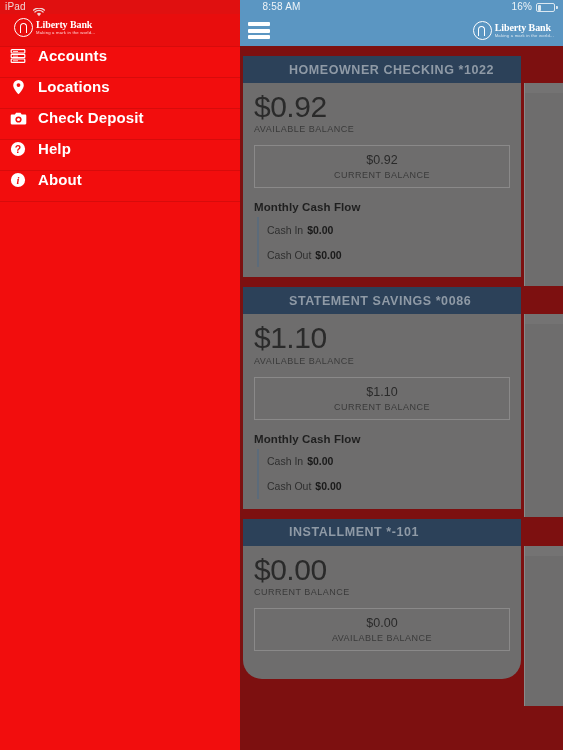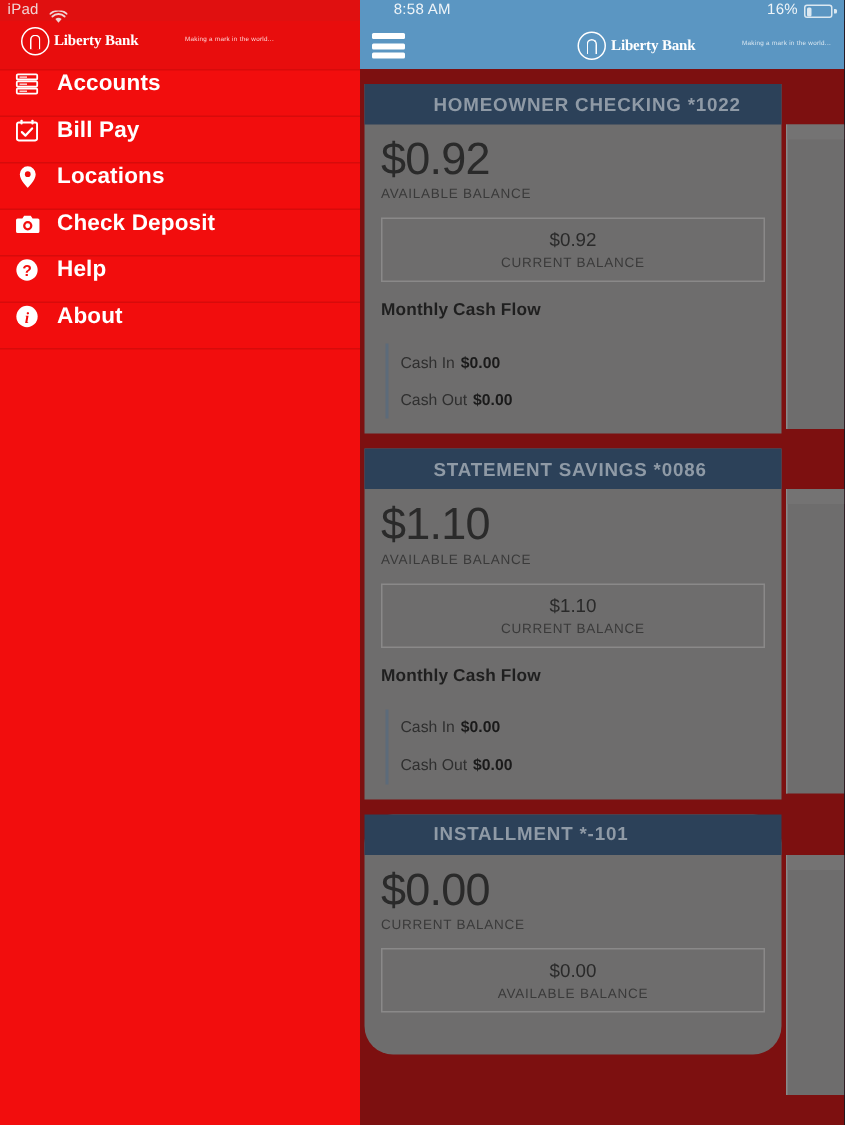--- a/index.html
+++ b/index.html
@@ -8,21 +8,21 @@
     background: #000;
   }
   body {
     font-family: "Liberation Sans", sans-serif;
   }
   #screen {
     position: relative;
     width: 563px;
     height: 750px;
     overflow: hidden;
-    background: #0c4a6e;
+    background: #4d7c0f;
   }
 
   
   #status-bar {
     position: absolute;
     top: 0; left: 0;
     width: 563px;
     height: 14px;
     display: flex;
     align-items: center;
@@ -131,23 +131,22 @@
     position: absolute;
     left: 4.5px; top: 3.5px;
     width: 7px; height: 10px;
     border: 1.3px solid #ffffff;
     border-bottom: none;
     border-radius: 4px 4px 0 0;
     box-sizing: border-box;
   }
   .logo-text {
     display: flex;
-    flex-direction: row;
+    flex-direction: column;
     line-height: 1;
-    gap: 31px;
   }
   .logo-name {
     font-size: 10px;
     font-weight: bold;
     color: #ffffff;
     font-family: "Liberation Serif", serif;
     letter-spacing: -0.1px;
     white-space: nowrap;
   }
   .logo-tag {
@@ -305,21 +304,21 @@
     margin-top: 13px;
   }
   .cashflow-title {
     font-size: 11.5px;
     font-weight: bold;
     color: #1f1f1f;
     letter-spacing: 0.1px;
   }
   .cashflow-rows {
     position: relative;
-    margin-top: 16px;
+    margin-top: 4px;
     padding-left: 13px;
   }
   .cashflow-axis {
     position: absolute;
     left: 3px; top: 0;
     width: 2px;
     height: 100%;
     background: #5c6b7a;
   }
   .cashflow-row {
@@ -388,31 +387,20 @@
             <rect x="1.2" y="11.0" width="13.6" height="3.4" rx="0.7" stroke="#fff" stroke-width="1.2" fill="none"></rect>
             <rect x="3" y="3" width="5" height="0.8" fill="#fff"></rect>
             <rect x="3" y="7.7" width="5" height="0.8" fill="#fff"></rect>
             <rect x="3" y="12.4" width="5" height="0.8" fill="#fff"></rect>
           </svg>
         </span>
         <span class="menu-label">Accounts</span>
       </li>
 
 
-      <li class="menu-item">
-        <span class="menu-icon">
-          <svg width="16" height="16" viewBox="0 0 16 16">
-            <rect x="1.3" y="2.6" width="13.4" height="12" rx="1.2" stroke="#fff" stroke-width="1.3" fill="none"></rect>
-            <rect x="3.6" y="0.8" width="1.5" height="3.2" rx="0.6" fill="#fff"></rect>
-            <rect x="10.9" y="0.8" width="1.5" height="3.2" rx="0.6" fill="#fff"></rect>
-            <path d="M4.6 9.1 L7 11.4 L11.4 6.6" stroke="#fff" stroke-width="1.5" fill="none" stroke-linecap="round" stroke-linejoin="round"></path>
-          </svg>
-        </span>
-        <span class="menu-label">Bill Pay</span>
-      </li>
 
       <li class="menu-item">
         <span class="menu-icon">
           <svg width="13" height="16" viewBox="0 0 13 16">
             <path d="M6.5 0.9 a5.3 5.3 0 0 0 -5.3 5.3 c0 4 5.3 9 5.3 9 s5.3 -5 5.3 -9 a5.3 5.3 0 0 0 -5.3 -5.3 z" fill="#fff"></path>
             <circle cx="6.5" cy="6.1" r="1.9" fill="#f20d0d"></circle>
           </svg>
         </span>
         <span class="menu-label">Locations</span>
       </li>

